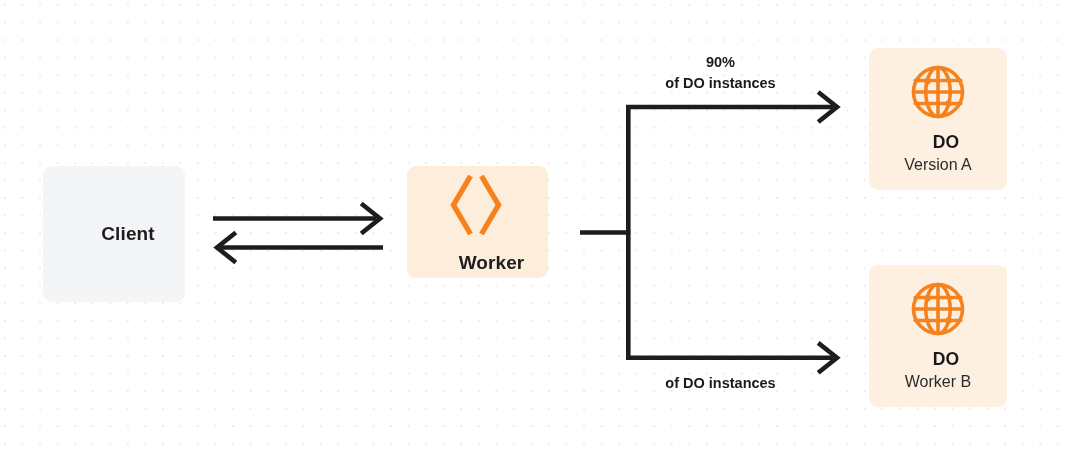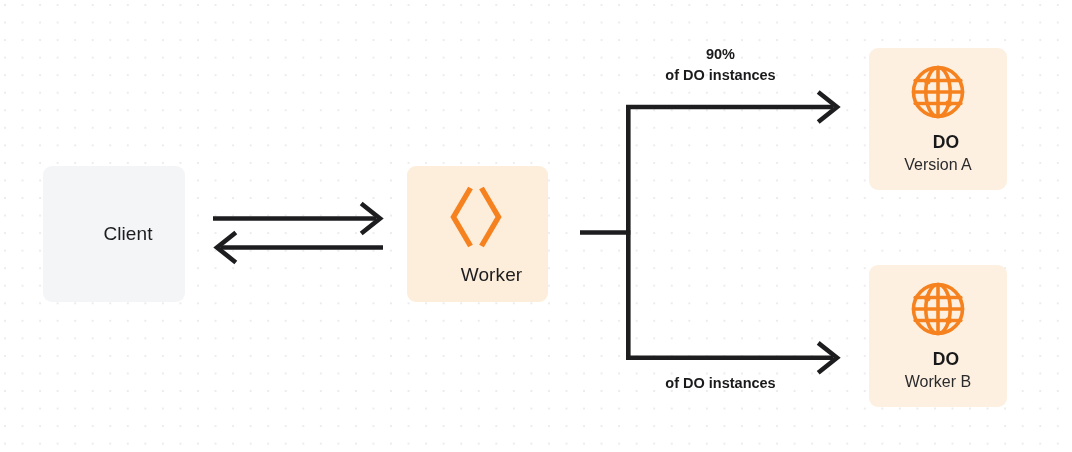--- a/index.html
+++ b/index.html
@@ -36,40 +36,40 @@
     left: 43px;
     top: 166px;
     width: 142px;
     height: 136px;
     background-color: #f4f5f7;
   }
   #node-worker {
     left: 407px;
     top: 166px;
     width: 141px;
-    height: 136px;
+    height: 112px;
     background-color: #fdeddb;
   }
   #node-do-a {
     left: 869px;
     top: 48px;
     width: 138px;
     height: 142px;
     background-color: #fdf0e0;
   }
   #node-do-b {
     left: 869px;
     top: 265px;
     width: 138px;
     height: 142px;
     background-color: #fdf0e0;
   }
   .node-title {
     font-size: 19px;
-    font-weight: normal;
+    font-weight: bold;
     color: #1d1d1f;
     letter-spacing: 0.1px;
     line-height: 1.15;
     margin-left: 28px;
   }
   .node-title-small {
     font-size: 17.5px;
     font-weight: bold;
     color: #19191b;
     letter-spacing: 0.1px;
@@ -102,21 +102,21 @@
     position: absolute;
     text-align: center;
     font-size: 14.5px;
     font-weight: bold;
     color: #1a1a1c;
     line-height: 1.45;
     white-space: nowrap;
   }
   #label-top {
     left: 618px;
-    top: 44px;
+    top: 52px;
     width: 205px;
   }
   #label-bottom {
     left: 618px;
     top: 373px;
     width: 205px;
   }
 </style>
 </head>
 <body>

